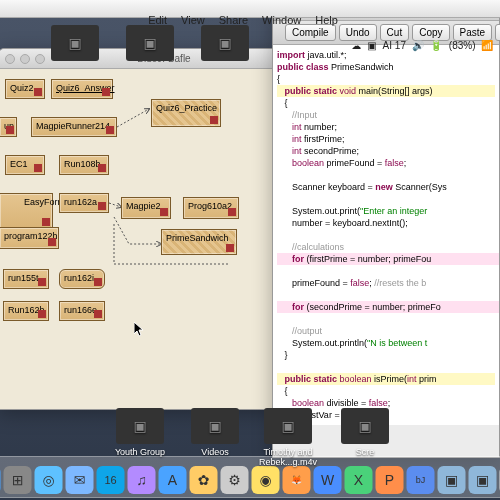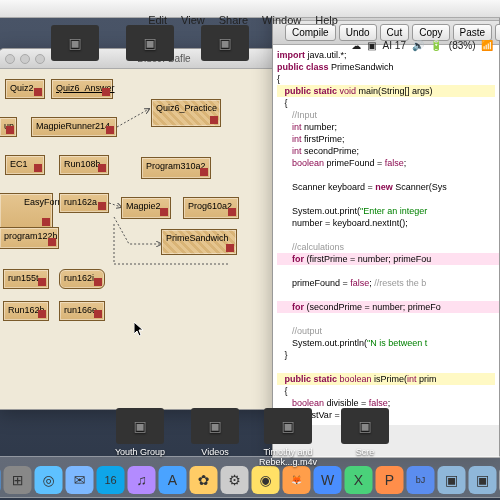--- a/index.html
+++ b/index.html
@@ -71,21 +71,20 @@
       <path d="M115 148 L130 175 L162 175" stroke="#555" stroke-dasharray="2 2" fill="none" marker-end="url(#ah)"></path>
       <path d="M115 155 L115 195 L230 195" stroke="#555" stroke-dasharray="2 2" fill="none"></path>
     </svg>
   <div class="class-box" style="left: 6px; top: 10px; width: 40px; height: 20px;">Quiz2</div>
       <div class="class-box" style="left: 52px; top: 10px; width: 62px; height: 20px; text-decoration: underline;">Quiz6_Answer</div>
       <div class="class-box stripe" style="left: 152px; top: 30px; width: 70px; height: 28px;">Quiz6_Practice</div>
       <div class="class-box" style="left: 0px; top: 48px; width: 18px; height: 20px;">un</div>
       <div class="class-box" style="left: 32px; top: 48px; width: 86px; height: 20px;">MagpieRunner214</div>
       <div class="class-box" style="left: 6px; top: 86px; width: 40px; height: 20px;">EC1</div>
       <div class="class-box" style="left: 60px; top: 86px; width: 50px; height: 20px;">Run108b</div>
-      <div class="class-box" style="left: 142px; top: 88px; width: 70px; height: 22px;">Program310a2</div>
       <div class="class-box" style="left: 122px; top: 128px; width: 50px; height: 22px;">Magpie2</div>
       <div class="class-box" style="left: 184px; top: 128px; width: 56px; height: 22px;">Prog610a2</div>
       <div class="class-box" style="left: 0px; top: 124px; width: 54px; height: 36px; padding-left: 24px;">EasyFormat</div>
       <div class="class-box" style="left: 60px; top: 124px; width: 50px; height: 20px;">run162a</div>
       <div class="class-box" style="left: 0px; top: 158px; width: 60px; height: 22px;">program122h</div>
       <div class="class-box stripe" style="left: 162px; top: 160px; width: 76px; height: 26px;">PrimeSandwich</div>
       <div class="class-box" style="left: 4px; top: 200px; width: 46px; height: 20px;">run155t</div>
       <div class="class-box" style="left: 60px; top: 200px; width: 46px; height: 20px; border-radius: 6px;">run162i</div>
       <div class="class-box" style="left: 4px; top: 232px; width: 46px; height: 20px;">Run162b</div>
       <div class="class-box" style="left: 60px; top: 232px; width: 46px; height: 20px;">run166e</div>

